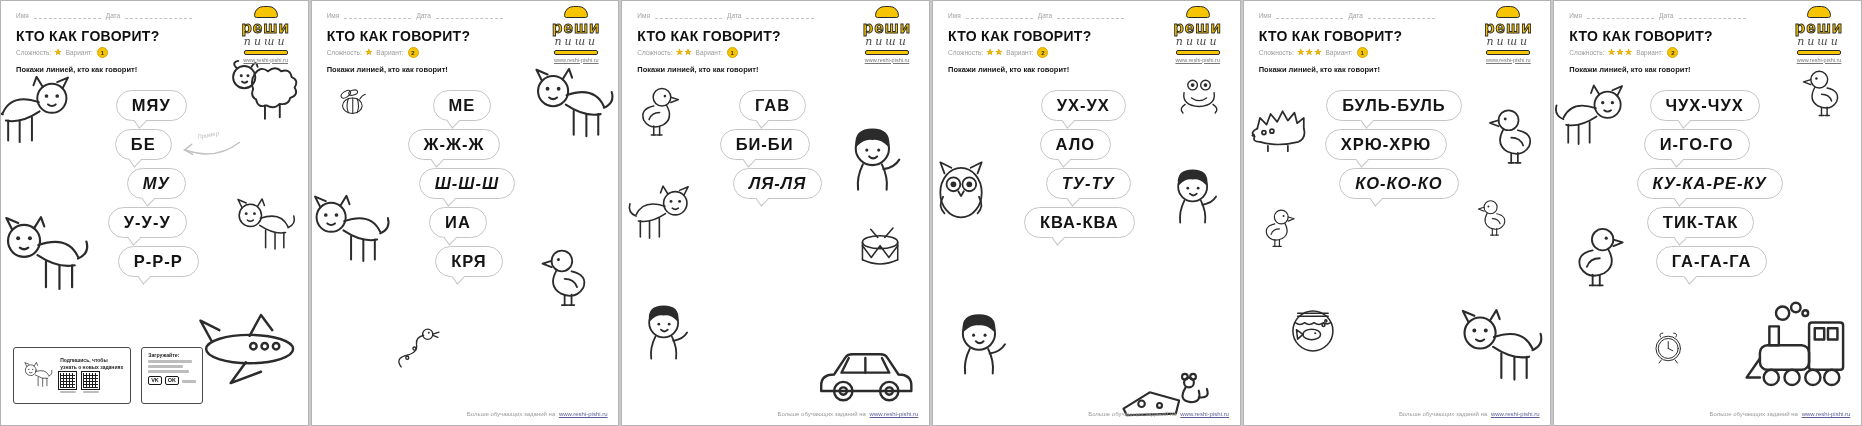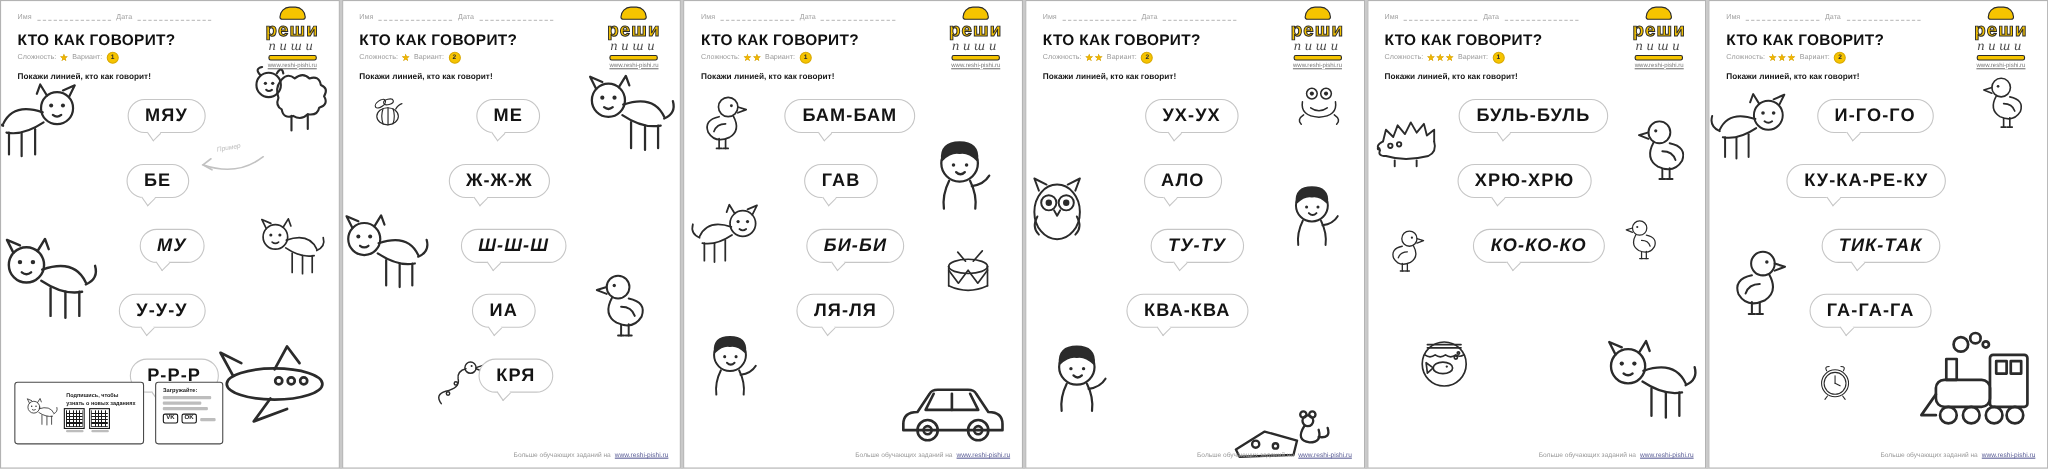--- a/index.html
+++ b/index.html
@@ -24,21 +24,21 @@
   .logo-top{font-size:17px;font-weight:800;color:#f6c400;-webkit-text-stroke:.9px #2b2b2b;
             letter-spacing:1px;line-height:1;margin-top:1px;}
   .logo-bottom{font-family:"DejaVu Serif",serif;font-style:italic;font-size:11px;color:#4a4a4a;
                letter-spacing:3px;line-height:1.15;}
   .pencil{width:42px;height:3px;background:#f6c400;border:.8px solid #2b2b2b;border-radius:2px;
           margin:1px auto 2px;}
   .logo-url{display:block;font-size:5.5px;color:#777;text-decoration:underline;}
   
   .canvas{position:absolute;inset:0;z-index:1;overflow:hidden;}
   .bubbles{position:absolute;left:26%;top:21%;width:46%;display:flex;flex-direction:column;
-           align-items:center;gap:28px;z-index:2;}
+           align-items:center;gap:8px;z-index:2;}
   .bubble{position:relative;background:#fff;border:1.6px solid #c6c6c6;border-radius:30px;
           padding:5px 15px;font-size:16.5px;font-weight:700;letter-spacing:1px;color:#141414;
           white-space:nowrap;}
   .bubble::after{content:"";position:absolute;left:26%;bottom:-5.5px;width:9px;height:9px;
           background:#fff;border-right:1.6px solid #c6c6c6;border-bottom:1.6px solid #c6c6c6;
           transform:rotate(55deg) skewX(10deg);}
   .bubble:nth-child(2){transform:translateX(-8px);}
   .bubble:nth-child(3){transform:translateX(5px);font-style:italic;}
   .bubble:nth-child(4){transform:translateX(-4px);}
   .bubble:nth-child(5){transform:translateX(7px);}
@@ -390,21 +390,20 @@
 
     <div class="footer-note">
       <span>Больше обучающих заданий на</span>
       <span class="flink">www.reshi-pishi.ru</span>
     </div>
   </section>
 
   <section class="page">
     <div class="canvas">
       <div class="bubbles">
-          <div class="bubble">БАМ-БАМ</div>
           <div class="bubble">ГАВ</div>
           <div class="bubble">БИ-БИ</div>
           <div class="bubble">ЛЯ-ЛЯ</div>
         </div>
     <div class="illus flip" style="left: 0%; top: 19%; width: 23%;"><svg viewBox="0 0 120 100">
             <use href="#sym-bird"></use>
           </svg></div>
         <div class="illus" style="left: 67%; top: 28%; width: 31%;"><svg viewBox="0 0 120 100">
             <use href="#sym-person"></use>
           </svg></div>
@@ -557,20 +556,21 @@
 
     <div class="footer-note">
       <span>Больше обучающих заданий на</span>
       <span class="flink">www.reshi-pishi.ru</span>
     </div>
   </section>
 
   <section class="page">
     <div class="canvas">
       <div class="bubbles">
+          <div class="bubble">ЧУХ-ЧУХ</div>
           <div class="bubble">И-ГО-ГО</div>
           <div class="bubble">КУ-КА-РЕ-КУ</div>
           <div class="bubble">ТИК-ТАК</div>
           <div class="bubble">ГА-ГА-ГА</div>
         </div>
     <div class="illus flip" style="left: -1%; top: 19%; width: 27%;"><svg viewBox="0 0 120 100">
             <use href="#sym-quadruped"></use>
           </svg></div>
         <div class="illus" style="left: 77%; top: 15%; width: 22%;"><svg viewBox="0 0 120 100">
             <use href="#sym-bird"></use>

